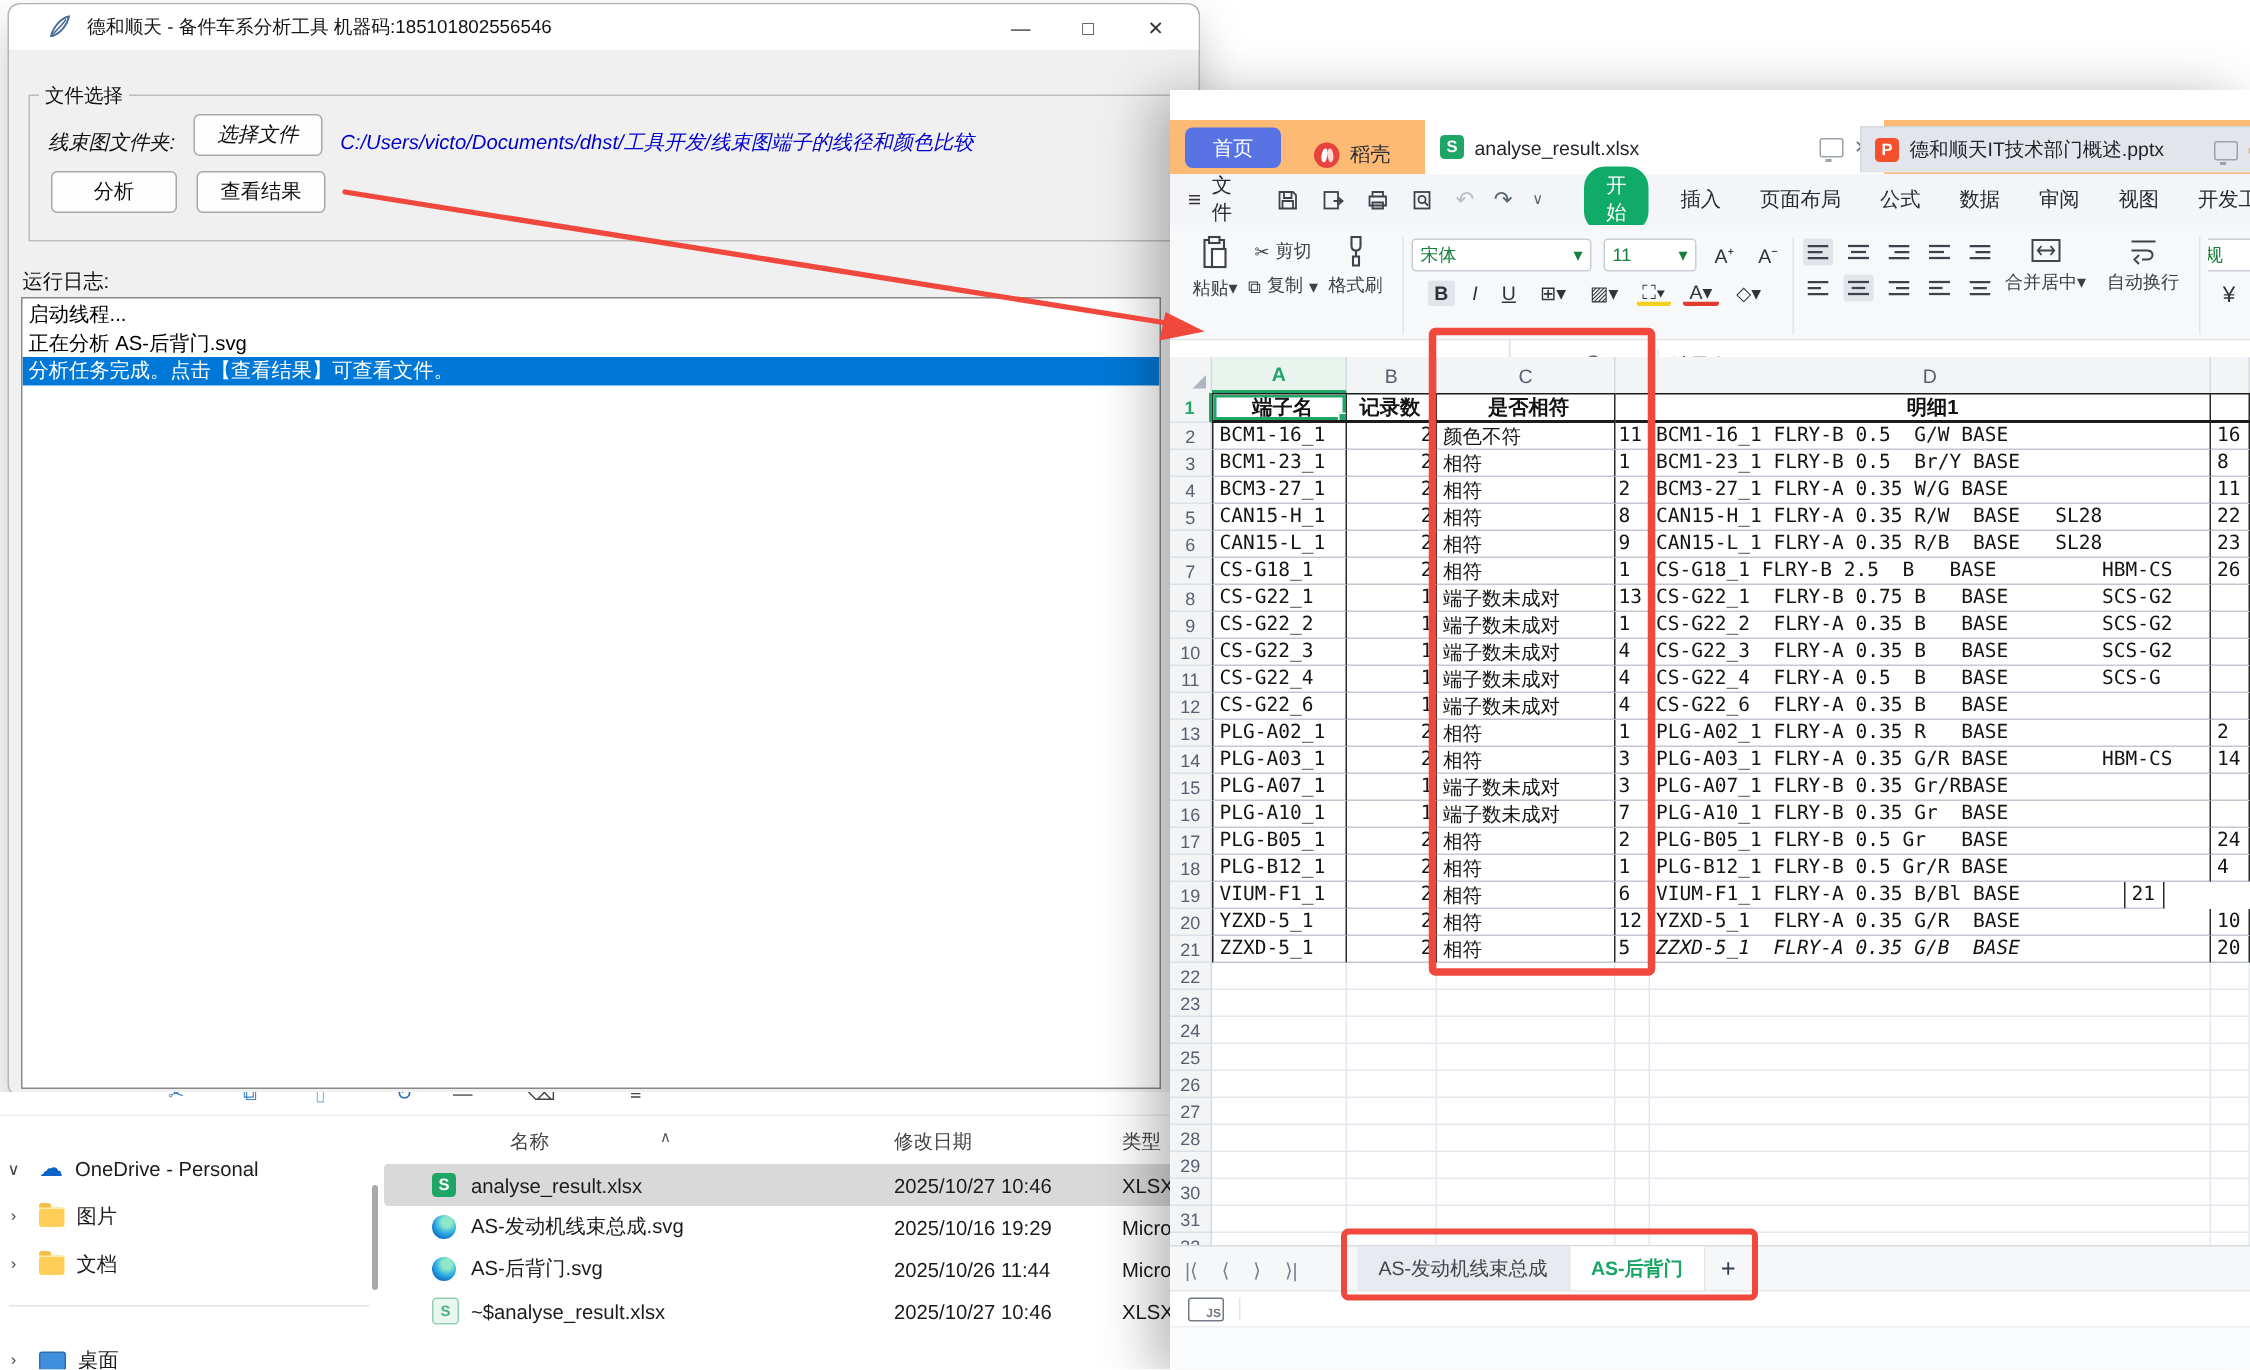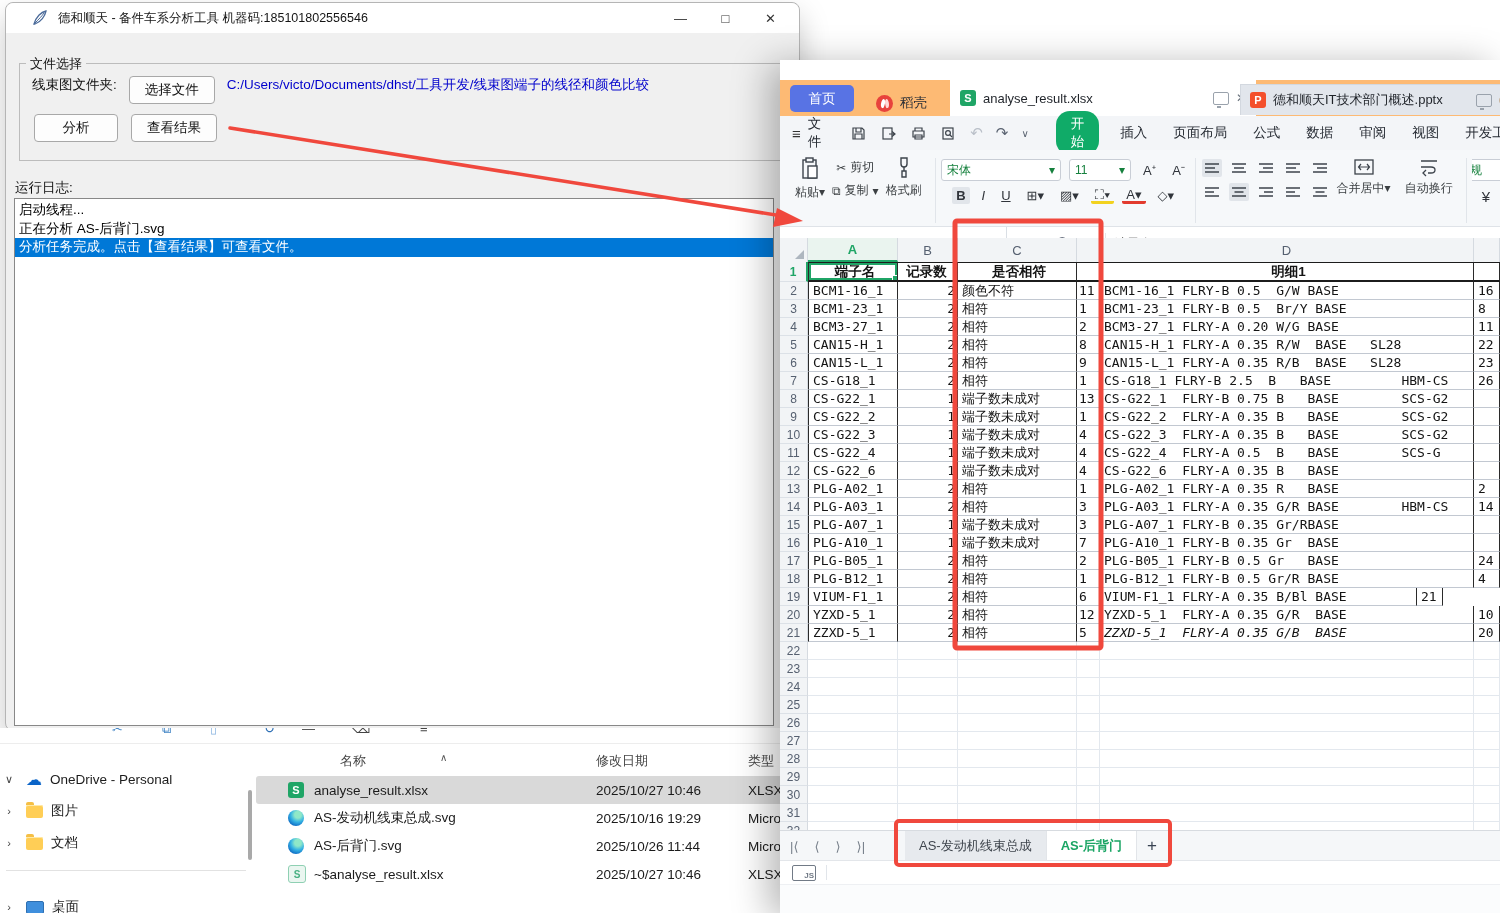--- a/index.html
+++ b/index.html
@@ -8,21 +8,21 @@
   
   .app{position:absolute;left:5px;top:2px;width:793px;height:727px;background:#f0f0f0;
        border:1px solid #b5b5b5;border-radius:8px;box-shadow:0 14px 30px rgba(0,0,0,.22);}
   .titlebar{height:30px;background:#fff;border-radius:8px 8px 0 0;display:flex;align-items:center;position:relative;}
   .tb-icon{width:16px;height:16px;margin:0 10px 0 26px;flex:0 0 auto;}
   .tb-title{font-size:12.5px;color:#151515;}
   .tb-ctrls{position:absolute;right:6px;top:0;height:100%;display:flex;}
   .tb-btn{width:45px;height:100%;display:flex;align-items:center;justify-content:center;font-size:13px;color:#333;}
   .groupbox{position:absolute;left:13px;top:60px;width:768px;height:96px;border:1px solid #bcbcbc;}
   .gb-label{position:absolute;left:6px;top:-9px;background:#f0f0f0;padding:0 4px;font-size:13px;color:#111;}
-  .file-row{position:absolute;left:12px;top:12px;display:flex;align-items:flex-start;gap:12px;white-space:nowrap;}
+  .file-row{position:absolute;left:12px;top:12px;display:flex;align-items:flex-end;gap:12px;white-space:nowrap;font-style:italic;}
   .fld-label{font-size:13.5px;color:#111;}
   .btn{background:#fdfdfd;border:1px solid #a8a8a8;border-radius:4px;font-size:13.5px;color:#111;
        padding:4px 15px;display:inline-block;cursor:default;}
   .path{color:#0000cc;font-size:13.5px;}
   .act-row{position:absolute;left:14px;top:50px;display:flex;gap:13px;}
   .act-row .btn{min-width:52px;text-align:center;}
   .log-label{position:absolute;left:9px;top:176px;font-size:13.5px;color:#111;}
   .logbox{position:absolute;left:8px;top:195px;width:758px;height:524px;background:#fff;
           border:1px solid #888;overflow:hidden;padding-top:2px;}
   .logline{height:18.5px;line-height:18.5px;padding-left:4px;font-size:13.5px;color:#000;white-space:nowrap;}
@@ -538,21 +538,21 @@
           <div class="cell n t" style="width: 23px;">1</div>
           <div class="cell d t" style="width: 374px;">BCM1-23_1 FLRY-B 0.5  Br/Y BASE</div>
           <div class="cell e t" style="width: 26px;">8</div>
         </div>
         <div class="grow" style="height: 18px;">
           <div class="rn" style="width: 28px;">4</div>
           <div class="cell a t first" style="width: 90px;">BCM3-27_1</div>
           <div class="cell b t" style="width: 60px;">2</div>
           <div class="cell c t" style="width: 119px;">相符</div>
           <div class="cell n t" style="width: 23px;">2</div>
-          <div class="cell d t" style="width: 374px;">BCM3-27_1 FLRY-A 0.20 W/G BASE</div>
+          <div class="cell d t" style="width: 374px;">BCM3-27_1 FLRY-A 0.35 W/G BASE</div>
           <div class="cell e t" style="width: 26px;">11</div>
         </div>
         <div class="grow" style="height: 18px;">
           <div class="rn" style="width: 28px;">5</div>
           <div class="cell a t first" style="width: 90px;">CAN15-H_1</div>
           <div class="cell b t" style="width: 60px;">2</div>
           <div class="cell c t" style="width: 119px;">相符</div>
           <div class="cell n t" style="width: 23px;">8</div>
           <div class="cell d t" style="width: 374px;">CAN15-H_1 FLRY-A 0.35 R/W  BASE   SL28</div>
           <div class="cell e t" style="width: 26px;">22</div>

